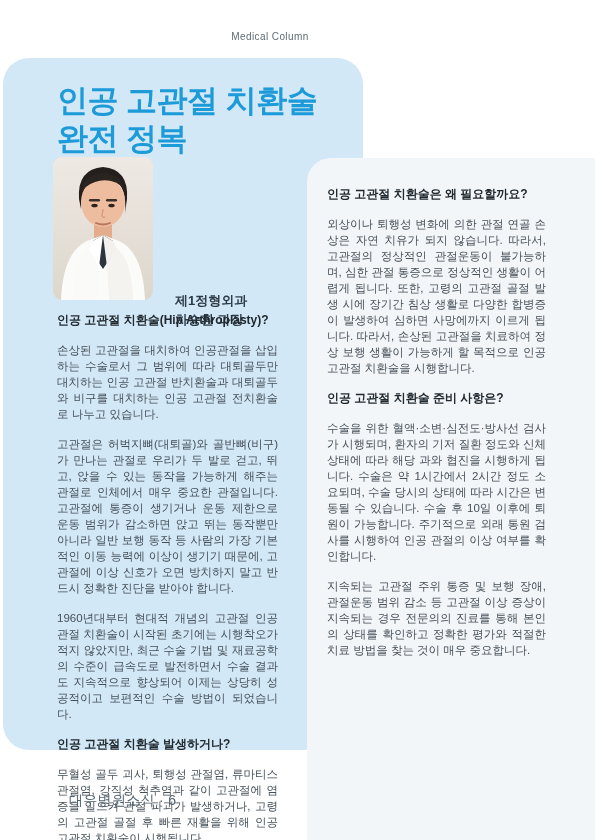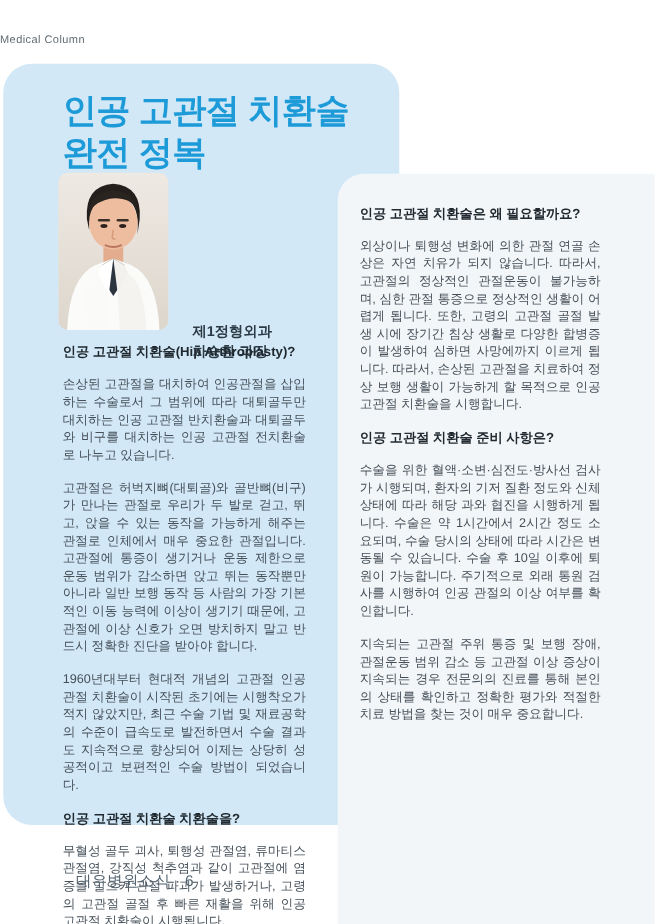--- a/index.html
+++ b/index.html
@@ -1,21 +1,21 @@
 <!DOCTYPE html>
 <html><head>
 <meta charset="utf-8">
 <style>
   html,body{margin:0;padding:0;background:#ffffff;}
   .page{
     position:relative;width:600px;height:840px;background:#ffffff;overflow:hidden;
     font-family:"Liberation Sans","DejaVu Sans",sans-serif;
   }
   .header-label{
-    position:absolute;top:31px;left:0;width:540px;text-align:left;
+    position:absolute;top:31px;left:0;width:540px;text-align:center;
     font-size:10px;letter-spacing:0.4px;color:#5f6b72;
   }
   .blue-panel{
     position:absolute;left:3px;top:58px;width:360px;height:692px;
     background:#d2e8f6;border-radius:26px;
   }
   .gray-panel{
     position:absolute;left:307px;top:158px;width:288px;height:682px;
     background:#f3f6f8;border-radius:24px 0 0 0;
   }
@@ -104,21 +104,21 @@
   <div class="doctor-caption">
     <div>제1정형외과</div>
     <div>차승환 과장</div>
   </div>
 
   <div class="col col-left">
     <div class="col-heading">인공 고관절 치환술(Hip Arthroplasty)?</div>
     <p>손상된 고관절을 대치하여 인공관절을 삽입하는 수술로서 그 범위에 따라 대퇴골두만 대치하는 인공 고관절 반치환술과 대퇴골두와 비구를 대치하는 인공 고관절 전치환술로 나누고 있습니다.</p>
     <p>고관절은 허벅지뼈(대퇴골)와 골반뼈(비구)가 만나는 관절로 우리가 두 발로 걷고, 뛰고, 앉을 수 있는 동작을 가능하게 해주는 관절로 인체에서 매우 중요한 관절입니다. 고관절에 통증이 생기거나 운동 제한으로 운동 범위가 감소하면 앉고 뛰는 동작뿐만 아니라 일반 보행 동작 등 사람의 가장 기본적인 이동 능력에 이상이 생기기 때문에, 고관절에 이상 신호가 오면 방치하지 말고 반드시 정확한 진단을 받아야 합니다.</p>
     <p>1960년대부터 현대적 개념의 고관절 인공관절 치환술이 시작된 초기에는 시행착오가 적지 않았지만, 최근 수술 기법 및 재료공학의 수준이 급속도로 발전하면서 수술 결과도 지속적으로 향상되어 이제는 상당히 성공적이고 보편적인 수술 방법이 되었습니다.</p>
-    <div class="col-heading">인공 고관절 치환술 치환술을?</div>
+    <div class="col-heading">인공 고관절 치환술 발생하거나?</div>
     <p>무혈성 골두 괴사, 퇴행성 관절염, 류마티스 관절염, 강직성 척추염과 같이 고관절에 염증을 일으켜 관절 파괴가 발생하거나, 고령의 고관절 골절 후 빠른 재활을 위해 인공 고관절 치환술이 시행됩니다.</p>
   </div>
 
   <div class="col col-right">
     <div class="col-heading">인공 고관절 치환술은 왜 필요할까요?</div>
     <p>외상이나 퇴행성 변화에 의한 관절 연골 손상은 자연 치유가 되지 않습니다. 따라서, 고관절의 정상적인 관절운동이 불가능하며, 심한 관절 통증으로 정상적인 생활이 어렵게 됩니다. 또한, 고령의 고관절 골절 발생 시에 장기간 침상 생활로 다양한 합병증이 발생하여 심하면 사망에까지 이르게 됩니다. 따라서, 손상된 고관절을 치료하여 정상 보행 생활이 가능하게 할 목적으로 인공 고관절 치환술을 시행합니다.</p>
     <div class="col-heading">인공 고관절 치환술 준비 사항은?</div>
     <p>수술을 위한 혈액·소변·심전도·방사선 검사가 시행되며, 환자의 기저 질환 정도와 신체 상태에 따라 해당 과와 협진을 시행하게 됩니다. 수술은 약 1시간에서 2시간 정도 소요되며, 수술 당시의 상태에 따라 시간은 변동될 수 있습니다. 수술 후 10일 이후에 퇴원이 가능합니다. 주기적으로 외래 통원 검사를 시행하여 인공 관절의 이상 여부를 확인합니다.</p>
     <p>지속되는 고관절 주위 통증 및 보행 장애, 관절운동 범위 감소 등 고관절 이상 증상이 지속되는 경우 전문의의 진료를 통해 본인의 상태를 확인하고 정확한 평가와 적절한 치료 방법을 찾는 것이 매우 중요합니다.</p>
 

